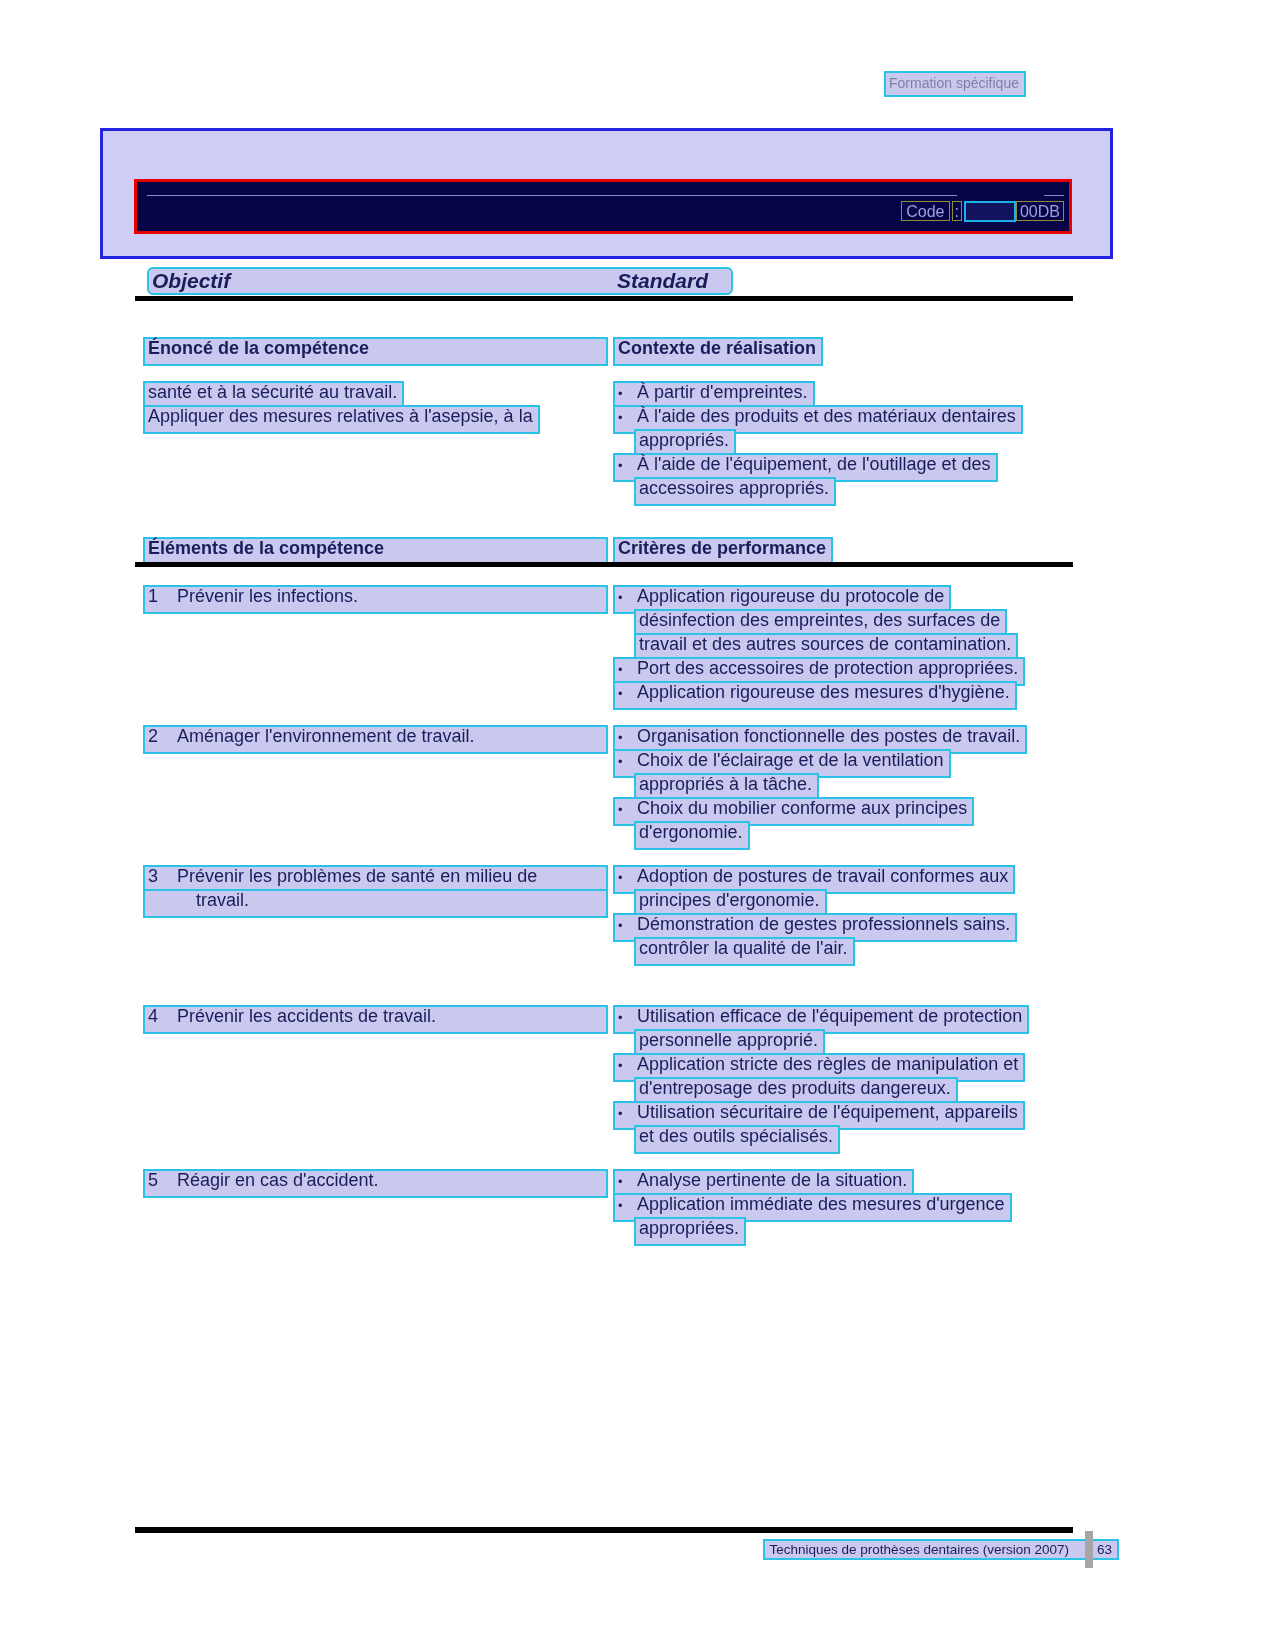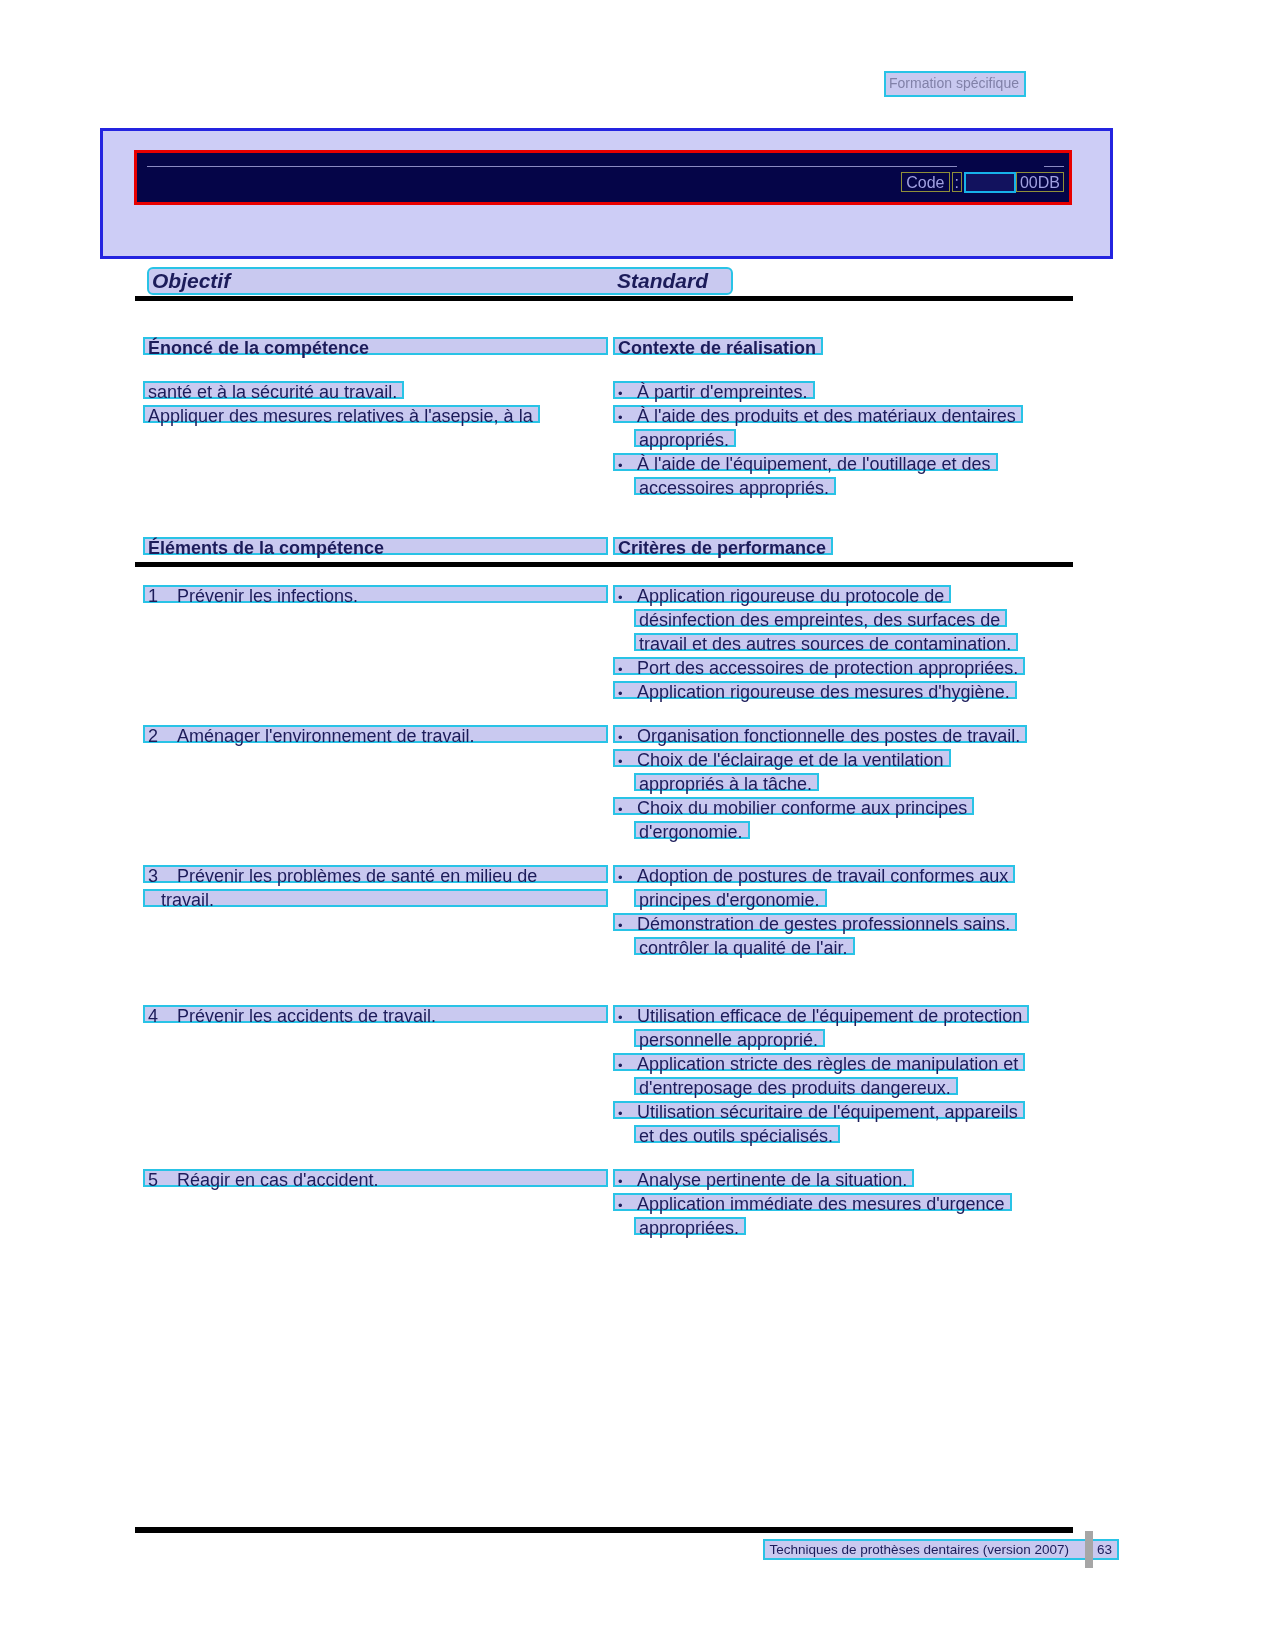--- a/index.html
+++ b/index.html
@@ -3,49 +3,49 @@
 <meta charset="utf-8">
 <style>
   html,body{margin:0;padding:0;}
   body{
     width:1275px;height:1651px;position:relative;background:#ffffff;
     font-family:"Liberation Sans","DejaVu Sans",sans-serif;overflow:hidden;
   }
   
   .hl{
     display:inline-block;box-sizing:border-box;background:#c9c9f0;
-    border:2px solid #29c3e6;height:18px;line-height:19px;
+    border:2px solid #29c3e6;height:29px;line-height:19px;
     padding:0 5px 0 3px;font-size:18px;color:#1c1c5a;white-space:nowrap;
   }
   .ln{height:24px;}
   .band{position:absolute;left:0;top:0;width:1275px;}
   .leftcol{position:absolute;left:143px;top:0;}
   .rightcol{position:absolute;left:613px;top:0;}
   .wfull{width:465px;}
-  .indent{padding-left:16px;}
+  .indent{padding-left:51px;}
   .cont{margin-left:21px;}
   .bold{font-weight:bold;}
   .muted{color:#8181a8;}
   .num{display:inline-block;width:29px;}
   .dot{display:inline-block;width:19px;font-size:13px;}
   
   .title-hl{
     width:586px;height:28px;line-height:23px;font-size:21px;
     font-weight:bold;font-style:italic;position:relative;border-radius:6px;
   }
   .std{position:absolute;left:468px;top:0;}
   
   .rule{position:absolute;left:135px;width:938px;height:5px;background:#000000;}
   
   .banner{
     position:absolute;left:100px;top:128px;width:1013px;height:131px;
     background:#cdcdf6;border:3px solid #2424e0;box-sizing:border-box;
   }
   .banner-inner{
-    position:absolute;left:31px;top:19px;width:938px;height:55px;
+    position:absolute;left:31px;top:48px;width:938px;height:55px;
     background:#050548;border:3px solid #e80000;box-sizing:border-box;text-align:center;
   }
   .thinline{position:absolute;height:1px;background:#8a8ac2;top:13px;}
   .thinline.l{left:10px;width:810px;}
   .thinline.r{right:5px;width:20px;}
   .code-row{
     position:absolute;right:5px;top:17px;height:24px;display:flex;
     align-items:center;font-size:16px;color:#a0a0e0;
   }
   .code-label,.code-colon,.code-value{

